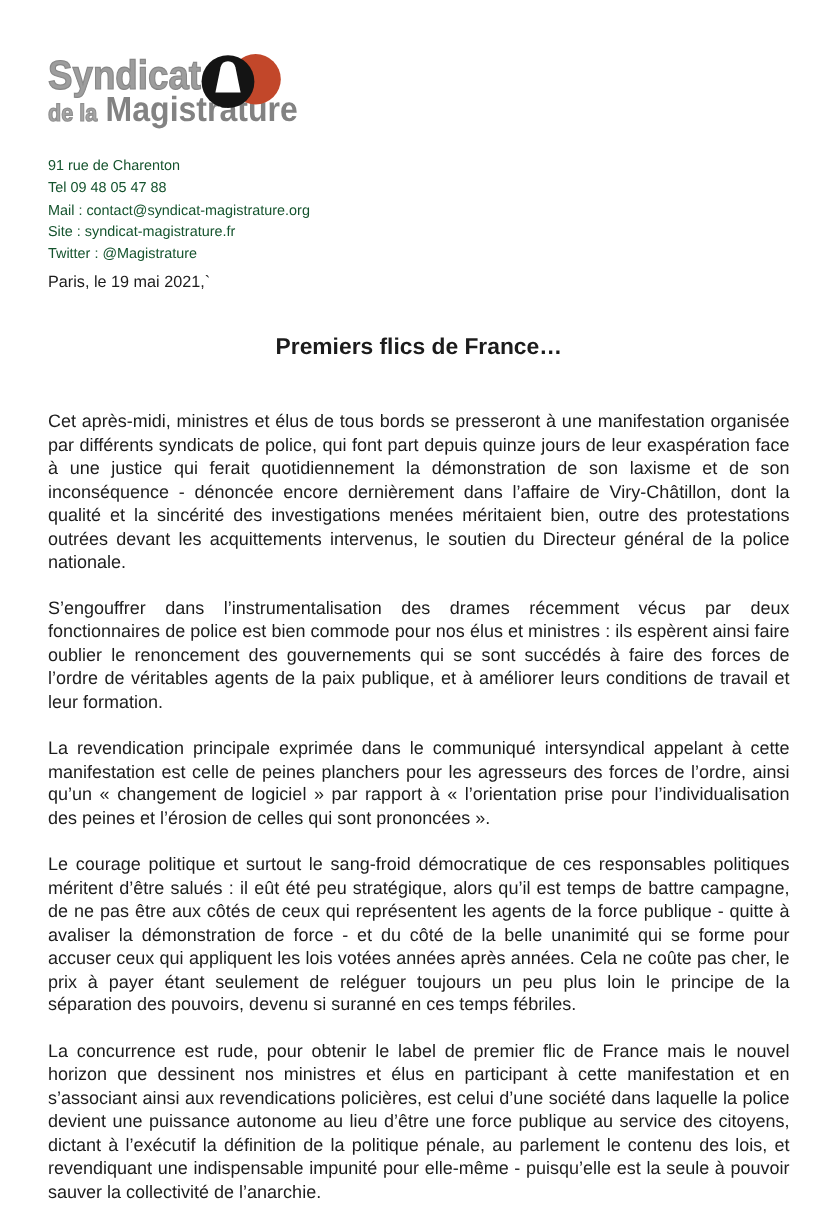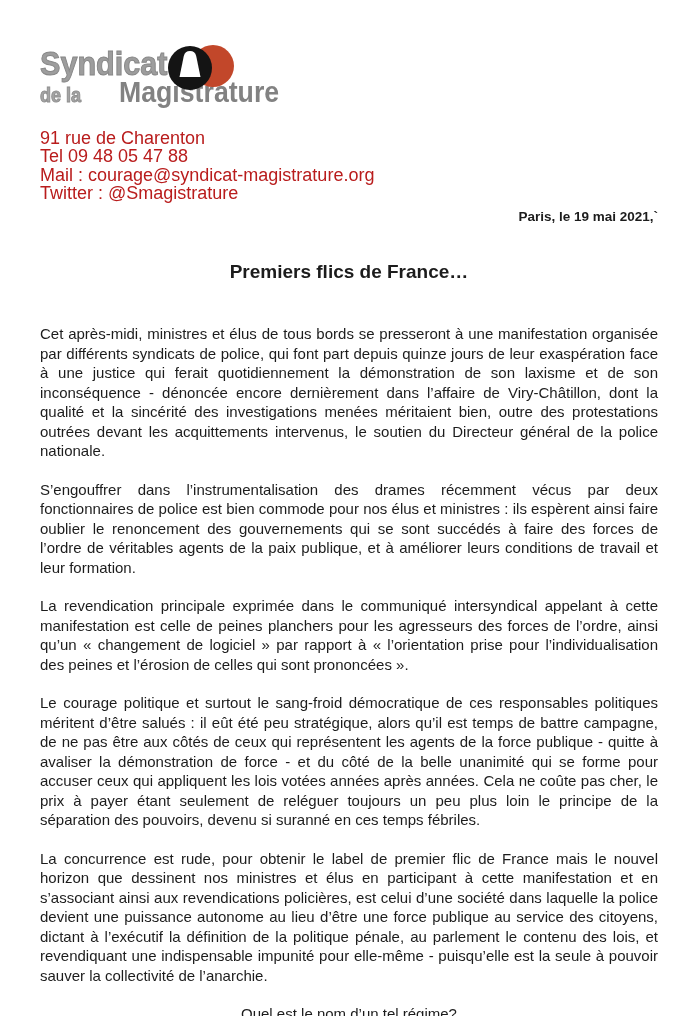--- a/index.html
+++ b/index.html
@@ -18,41 +18,41 @@
   
   .logo { position:relative; width:260px; height:68px; }
   .logo-row1, .logo-row2 { display:flex; align-items:baseline; }
   .logo-syndicat {
     display:inline-block;
     font-size:34px; font-weight:700; line-height:1;
     color:#9d9d9d; -webkit-text-stroke:1px #878787;
     letter-spacing:0px;
     transform:scaleX(.9); transform-origin:left bottom;
   }
-  .logo-row2 { margin-top:-2px;gap:31px; }
+  .logo-row2 { margin-top:-2px; }
   .logo-dela {
     display:inline-block;
     font-size:20px; font-weight:700; line-height:1;
     color:#a5a5a5; -webkit-text-stroke:1px #8f8f8f;
     transform:scaleX(.9); transform-origin:left bottom;
     margin-right:2px;
   }
   .logo-magistrature {
     display:inline-block;
     font-size:29px; font-weight:700; line-height:1;
     color:#828282;
     transform:scaleX(.92); transform-origin:left bottom;
   }
   .logo-mark { position:absolute; left:126px; top:-2px; }
 
   
-  .address { margin-top:15px; font-size:18px; line-height:18.3px; color:#b91c1c; }
+  .address { margin-top:15px; font-size:12px; line-height:18.3px; color:#14532d; }
 
   
-  .dateline { margin-top:7px; text-align:right; font-size:13.5px; padding-right:0px;font-weight:bold; }
+  .dateline { margin-top:7px; text-align:left; font-size:13.5px; padding-right:0px; }
 
   
   .title { margin-top:37px; text-align:center; font-weight:700; font-size:19px; }
 
   
   .body { margin-top:41px; }
   .body p {
     font-size:15px; line-height:19.5px;
     text-align:justify;
     margin-bottom:19px;
@@ -78,22 +78,23 @@
           <circle cx="47" cy="22" r="21" fill="#c2472a"></circle>
           <circle cx="24" cy="24" r="22" fill="#141414"></circle>
           <path d="M24 7 q5 0 6.2 5 l4.3 21 h-21 l4.3 -21 q1.2 -5 6.2 -5 z" fill="#ffffff"></path>
         </svg>
       </span>
     </div>
 
     <div class="address">
       <div>91 rue de Charenton</div>
       <div>Tel 09 48 05 47 88</div>
-      <div>Mail : courage@syndicat-magistrature.org</div>
-      <div>Twitter : @Smagistrature</div>
+      <div>Mail : contact@syndicat-magistrature.org</div>
+      <div>Site : syndicat-magistrature.fr</div>
+      <div>Twitter : @Magistrature</div>
     </div>
 
     <div class="dateline">Paris, le 19 mai 2021,`</div>
 
     <div class="title">Premiers flics de France…</div>
 
     <div class="body">
       <p>Cet après-midi, ministres et élus de tous bords se presseront à une manifestation organisée par différents syndicats de police, qui font part depuis quinze jours de leur exaspération face à une justice qui ferait quotidiennement la démonstration de son laxisme et de son inconséquence - dénoncée encore dernièrement dans l’affaire de Viry-Châtillon, dont la qualité et la sincérité des investigations menées méritaient bien, outre des protestations outrées devant les acquittements intervenus, le soutien du Directeur général de la police nationale.</p>
       <p>S’engouffrer dans l’instrumentalisation des drames récemment vécus par deux fonctionnaires de police est bien commode pour nos élus et ministres : ils espèrent ainsi faire oublier le renoncement des gouvernements qui se sont succédés à faire des forces de l’ordre de véritables agents de la paix publique, et à améliorer leurs conditions de travail et leur formation.</p>
       <p>La revendication principale exprimée dans le communiqué intersyndical appelant à cette manifestation est celle de peines planchers pour les agresseurs des forces de l’ordre, ainsi qu’un « changement de logiciel » par rapport à « l’orientation prise pour l’individualisation des peines et l’érosion de celles qui sont prononcées ».</p>

